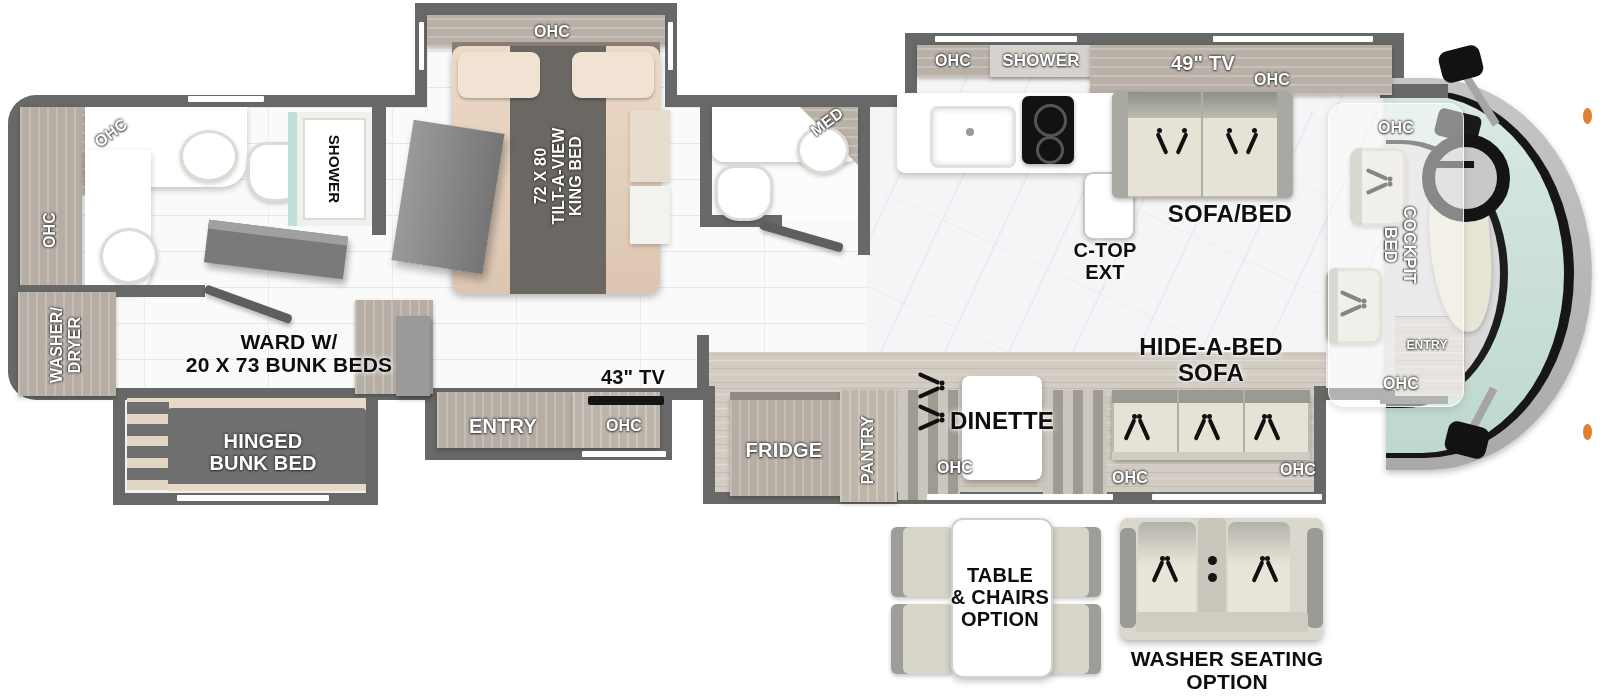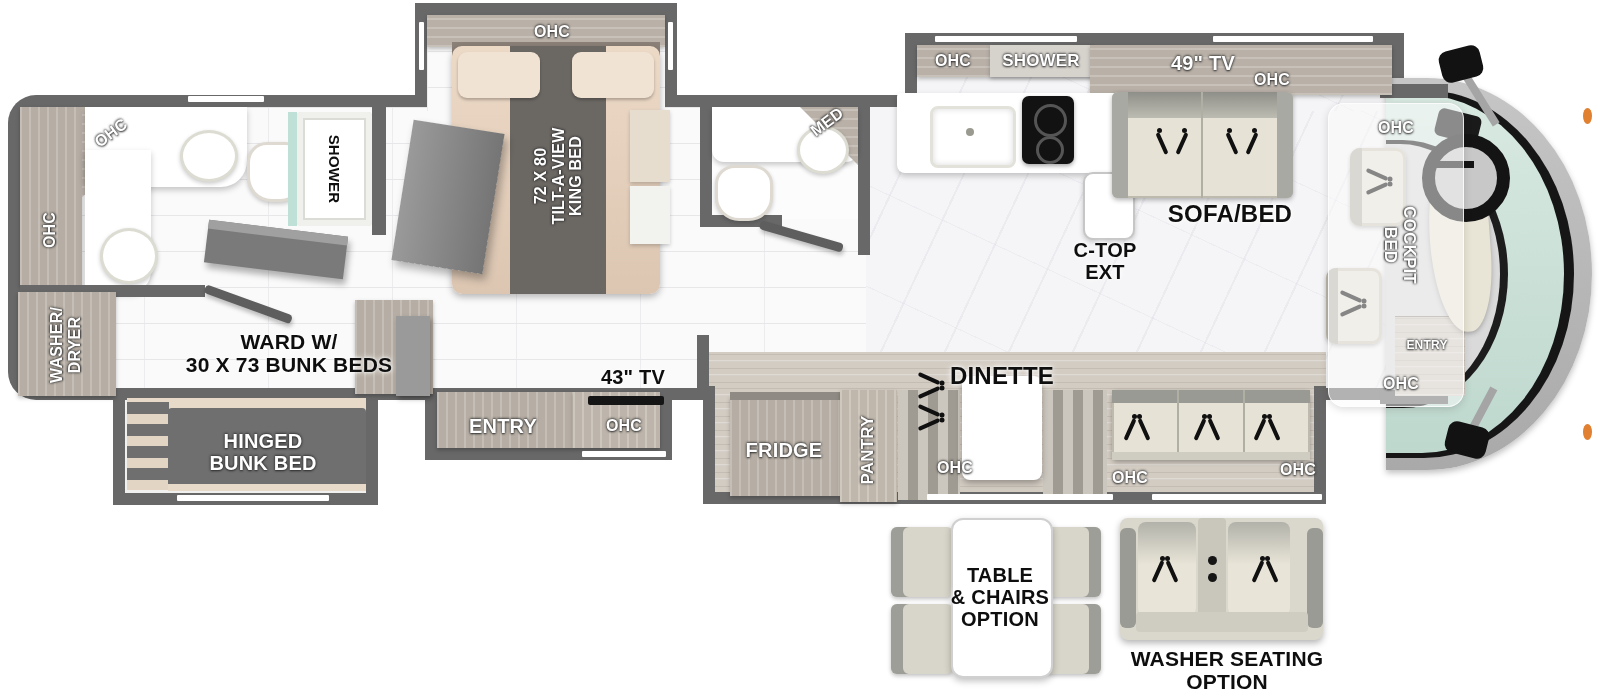--- a/index.html
+++ b/index.html
@@ -269,39 +269,41 @@
       <b></b>
       <b></b>
     </div>
 
   <span class="lbl lw d37 s16" style="left:111px;top:133px">OHC</span>
   <span class="lbl lw rm90 s16" style="left:50px;top:230px">OHC</span>
   <span class="lbl lb r90 s15" style="left:334px;top:169px">SHOWER</span>
   <span class="lbl lw rm90 s16" style="left:66px;top:345px">WASHER/
 DRYER</span>
   <span class="lbl lb s21" style="left:289px;top:353px">WARD W/
-30 X 73 BUNK BEDS</span>
+20 X 73 BUNK BEDS</span>
   <span class="lbl lw s20" style="left:263px;top:452px">HINGED
 BUNK BED</span>
   <span class="lbl lw s16" style="left:552px;top:32px">OHC</span>
   <span class="lbl lw rm90 s16" style="left:558px;top:176px">72 X 80
 TILT-A-VIEW
 KING BED</span>
   <span class="lbl lw s20" style="left:503px;top:426px">ENTRY</span>
   <span class="lbl lw s16" style="left:624px;top:426px">OHC</span>
   <span class="lbl lb s20" style="left:633px;top:377px">43" TV</span>
   <span class="lbl lw d37 s16" style="left:827px;top:122px">MED</span>
   <span class="lbl lw s16" style="left:953px;top:61px">OHC</span>
   <span class="lbl lw s17" style="left:1041px;top:61px">SHOWER</span>
   <span class="lbl lw s20" style="left:1203px;top:63px">49" TV</span>
   <span class="lbl lw s16" style="left:1272px;top:80px">OHC</span>
   <span class="lbl lb s22" style="left:1230px;top:214px">SOFA/BED</span>
   <span class="lbl lb s20" style="left:1105px;top:261px">C-TOP
 EXT</span>
-  <span class="lbl lb s22" style="left:1002px;top:376px">DINETTE</span>
+  <span class="lbl lb s22" style="left:1211px;top:360px">HIDE-A-BED
+SOFA</span>
+  <span class="lbl lb s22" style="left:1002px;top:421px">DINETTE</span>
   <span class="lbl lw s20" style="left:784px;top:450px">FRIDGE</span>
   <span class="lbl lw rm90 s17" style="left:868px;top:450px">PANTRY</span>
   <span class="lbl lw s16" style="left:955px;top:468px">OHC</span>
   <span class="lbl lw s16" style="left:1130px;top:478px">OHC</span>
   <span class="lbl lw s16" style="left:1298px;top:470px">OHC</span>
   <span class="lbl lw s16" style="left:1396px;top:128px">OHC</span>
   <span class="lbl lw r90 s17" style="left:1399px;top:245px">COCKPIT
 BED</span>
   <span class="lbl lw s18" style="left:1427px;top:346px">ENTRY</span>
   <span class="lbl lw s16" style="left:1401px;top:384px">OHC</span>

